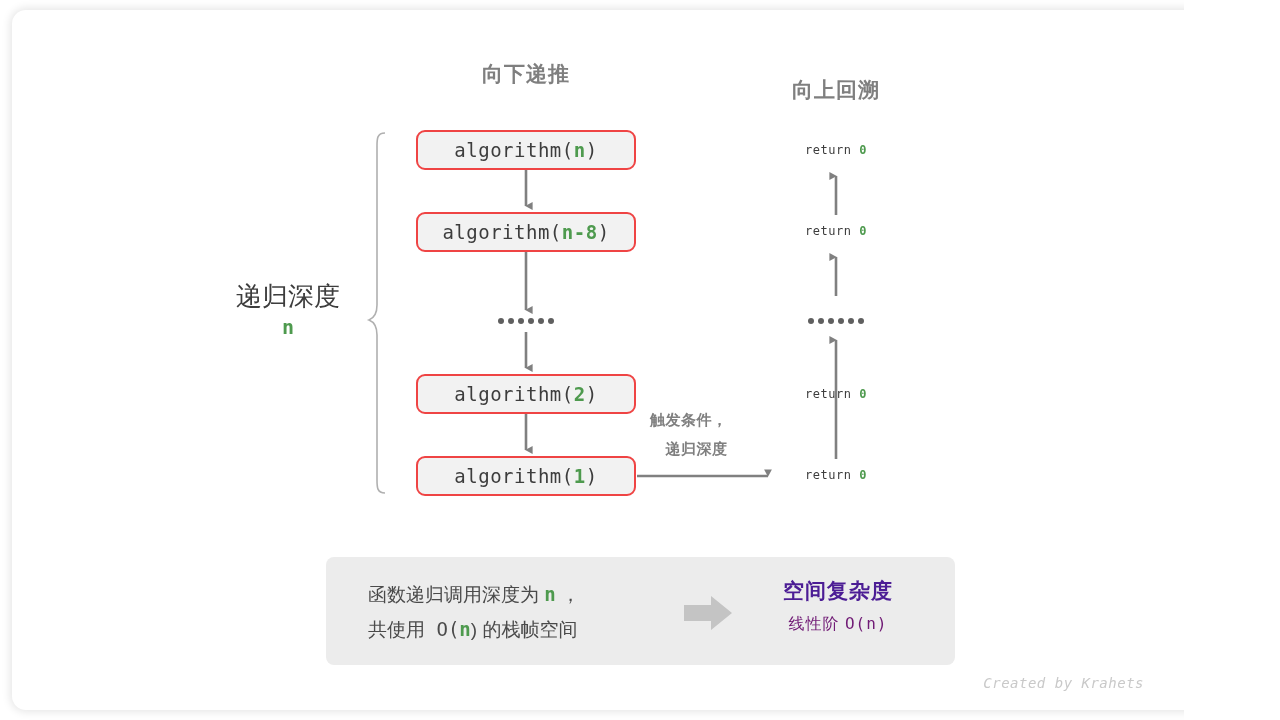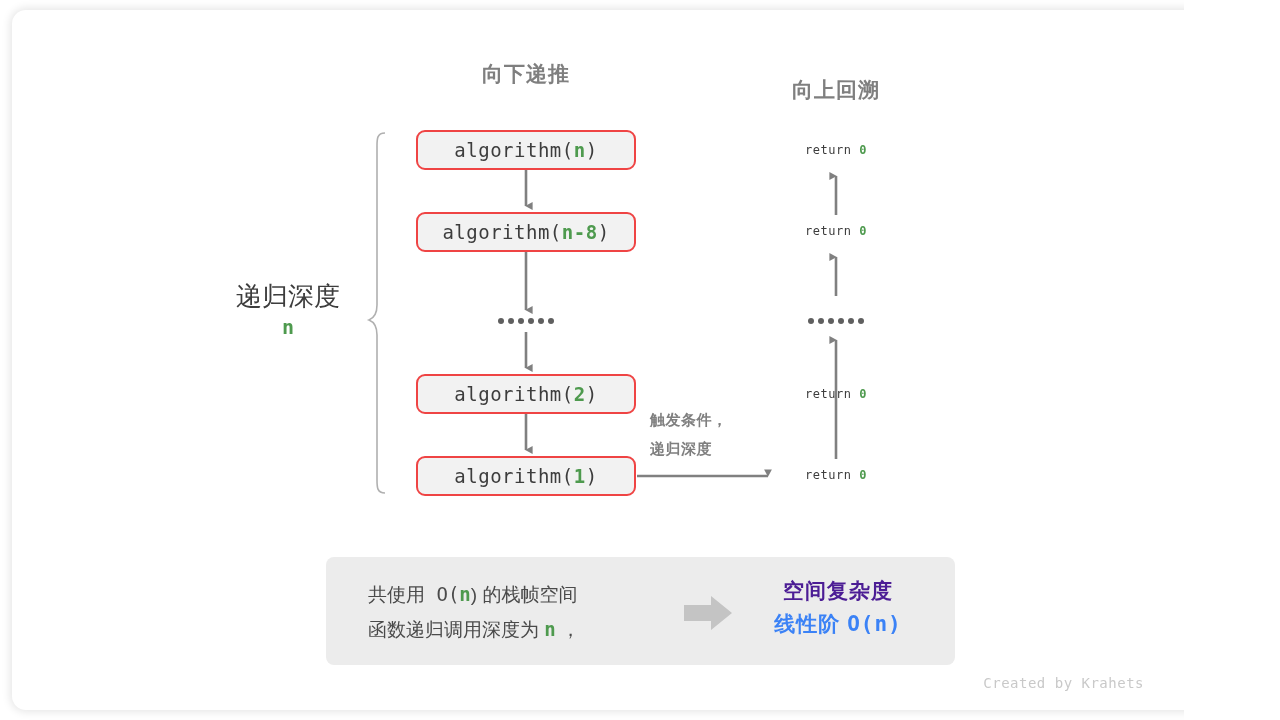--- a/index.html
+++ b/index.html
@@ -124,20 +124,21 @@
 
   
   .trigger-note {
     position: absolute;
     font-weight: bold;
     font-size: 15px;
     color: #7f7f7f;
     line-height: 29px;
     white-space: nowrap;
     letter-spacing: 0.5px;
+    text-align: right;
   }
 
   
   #summary {
     position: absolute;
     left: 326px;
     top: 557px;
     width: 629px;
     height: 108px;
     background: #ececec;
@@ -176,40 +177,41 @@
   #summary-right .title {
     display: block;
     font-weight: bold;
     font-size: 21px;
     color: #4c1d95;
     line-height: 33px;
     letter-spacing: 1px;
   }
   #summary-right .value {
     display: block;
-    font-weight: bold;
-    font-size: 21px;
-    color: #3b82f6;
+    font-weight: normal;
+    font-size: 16px;
+    color: #701a75;
     line-height: 34px;
     letter-spacing: 1px;
   }
   #summary-right .value .bigo {
     font-family: "DejaVu Sans Mono", "Liberation Mono", monospace;
   }
 
   
   #footer {
     position: absolute;
     right: 40px;
     top: 675px;
     font-family: "DejaVu Sans Mono", "Liberation Mono", monospace;
     font-size: 14px;
     color: #c9c9c9;
     letter-spacing: 0.5px;
     white-space: nowrap;
+    font-style: italic;
   }
 </style>
 </head>
 <body>
 
 <div id="canvas">
   <div id="card"></div>
 
   <div class="col-header" style="left:526px; top:60px;">向下递推</div>
   <div class="col-header" style="left:836px; top:60px;margin-top:16px;">向上回溯</div>
@@ -318,24 +320,24 @@
              L377,305
              C377,314 374,318 369,320
              C374,322 377,326 377,335
              L377,480
              C377,487 377,493 385,493" stroke="#b0b0b0" stroke-width="1.6" fill="none"></path>
   </svg>
 
   <div id="summary">
     <div id="summary-left">
       <div>
-        <span class="mn">共使用 O(</span><span class="v">n</span><span>) 的栈帧空间</span>
+        <span>函数递归调用深度为 </span><span class="v">n</span><span> ，</span>
       </div>
       <div>
-        <span>函数递归调用深度为 </span><span class="v">n</span><span> ，</span>
+        <span class="mn">共使用 O(</span><span class="v">n</span><span>) 的栈帧空间</span>
       </div>
     </div>
   </div>
 
   <svg id="summary-arrow" viewBox="0 0 48 34">
     <path d="M0,9 L27,9 L27,0 L48,17 L27,34 L27,25 L0,25 Z" fill="#c4c4c4"></path>
   </svg>
 
   <div id="summary-right">
     <span class="title">空间复杂度</span>

